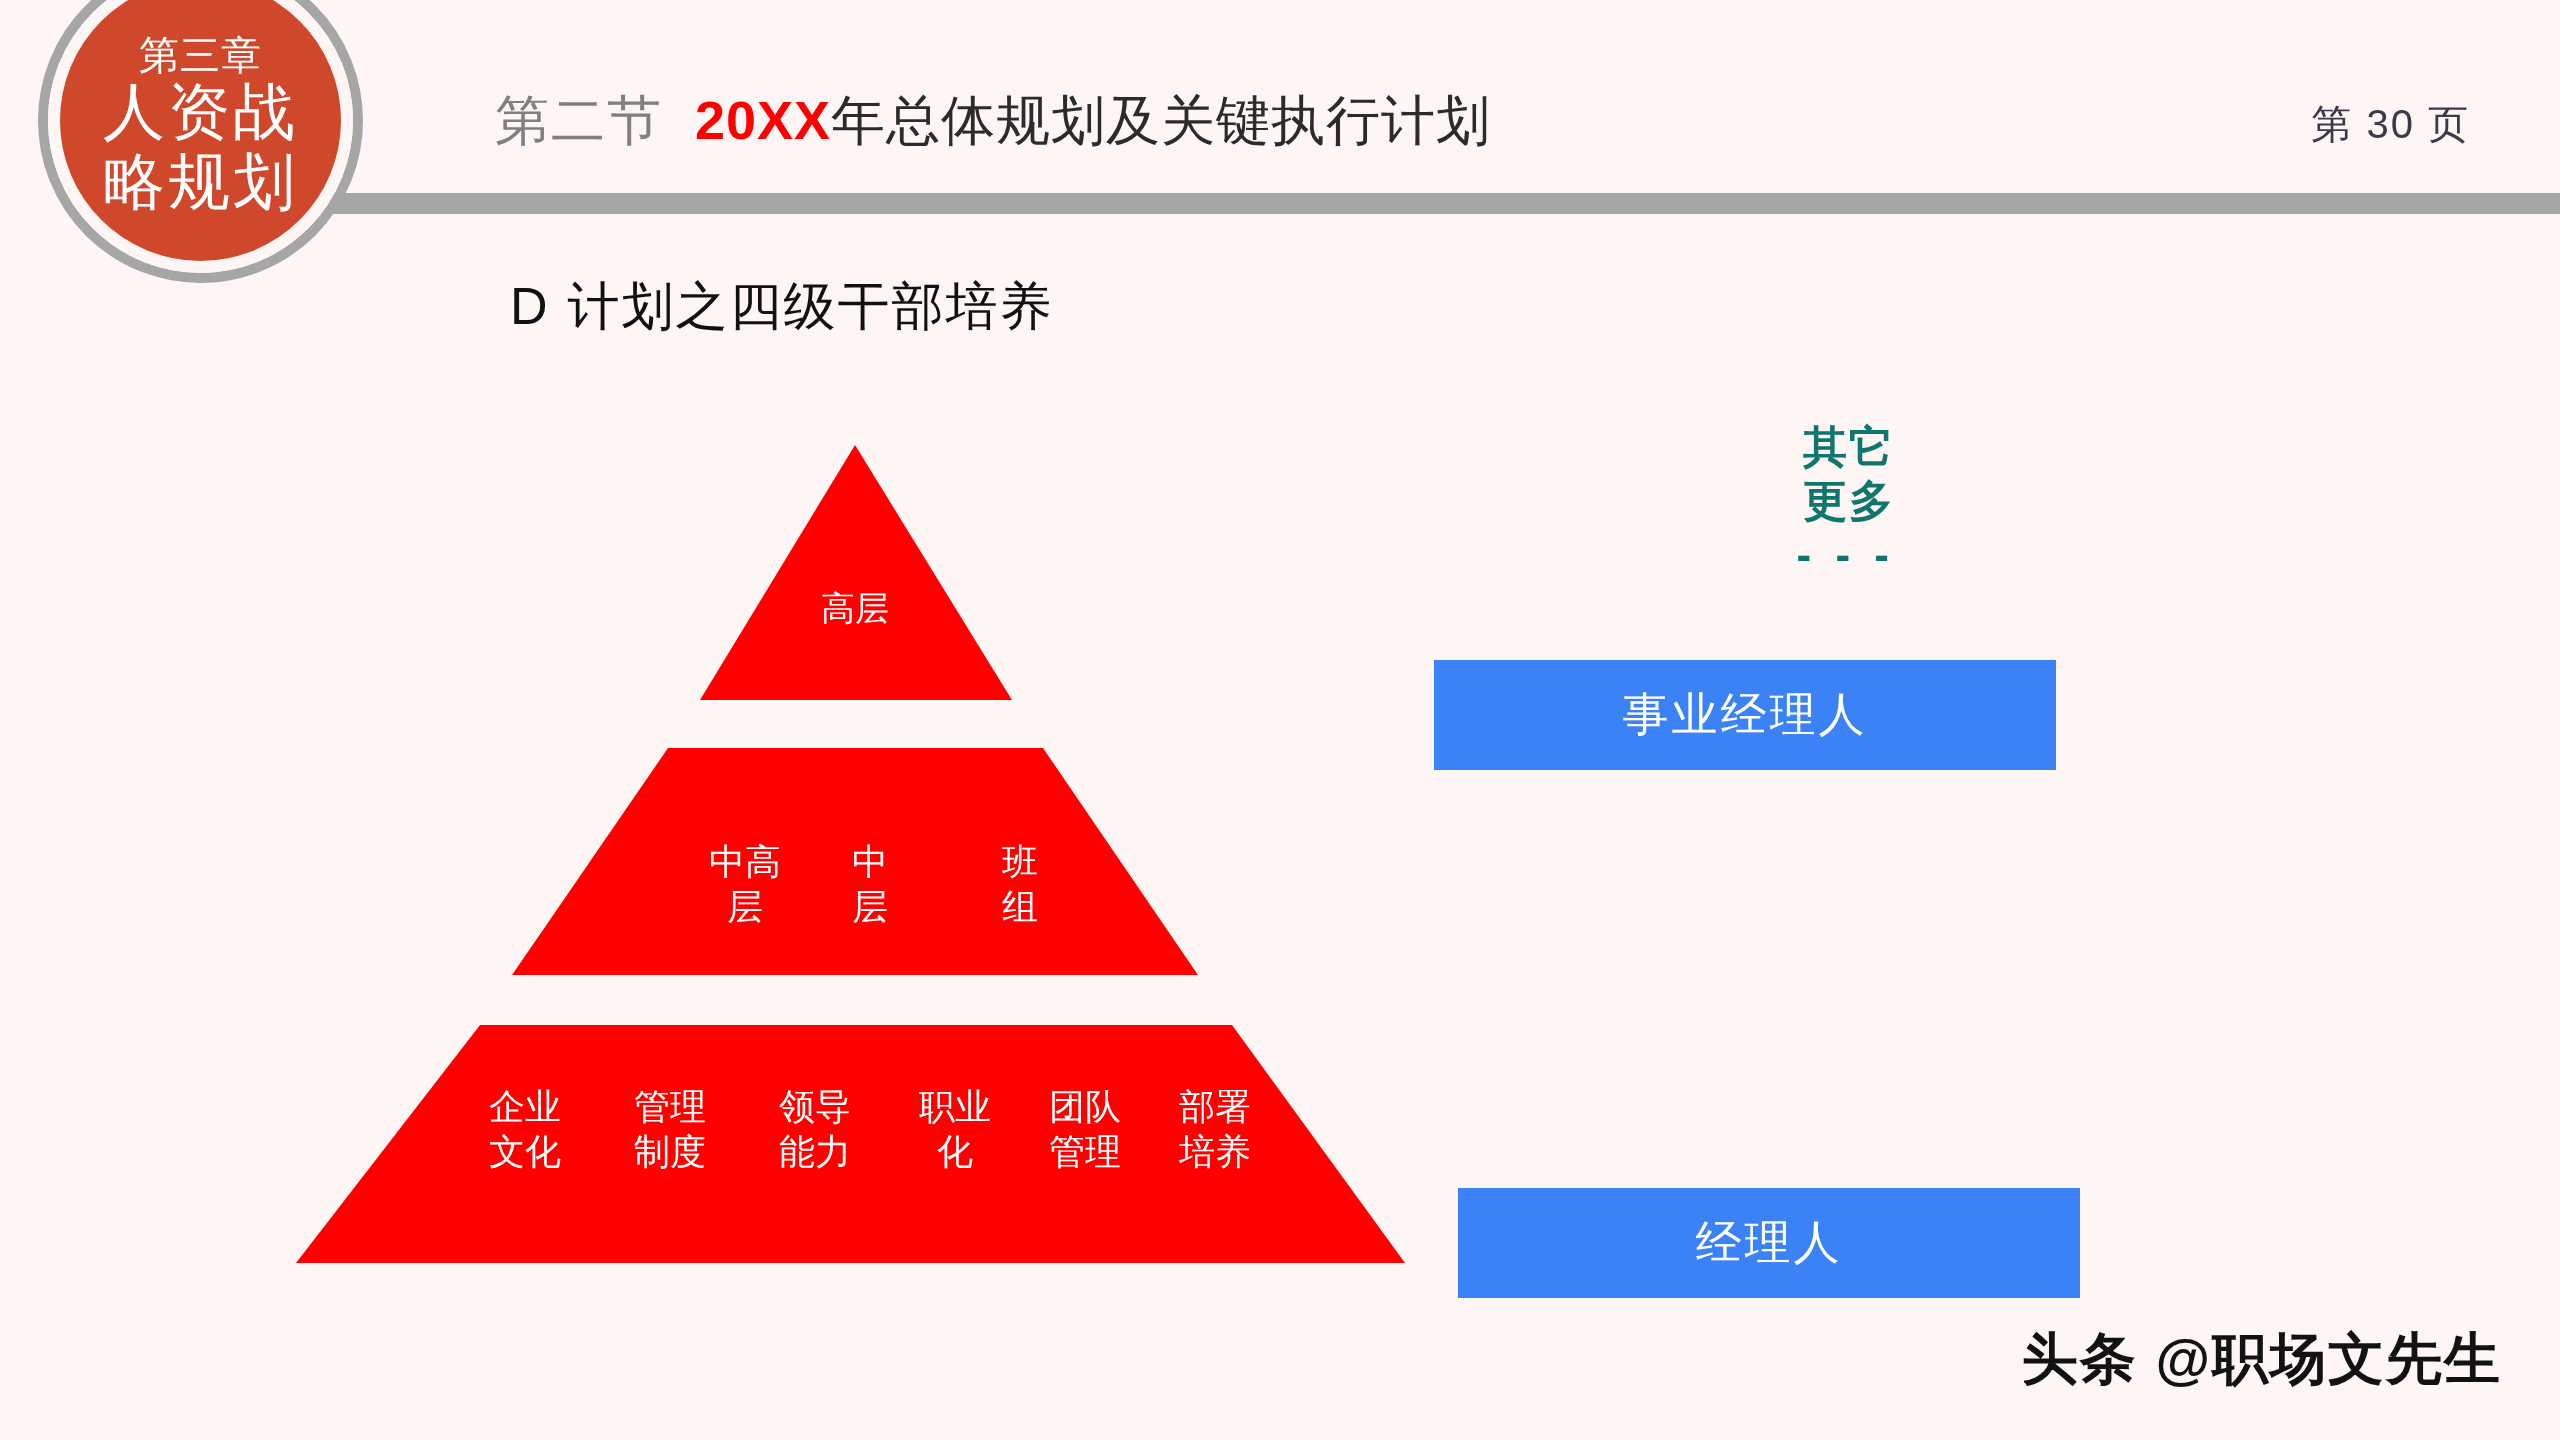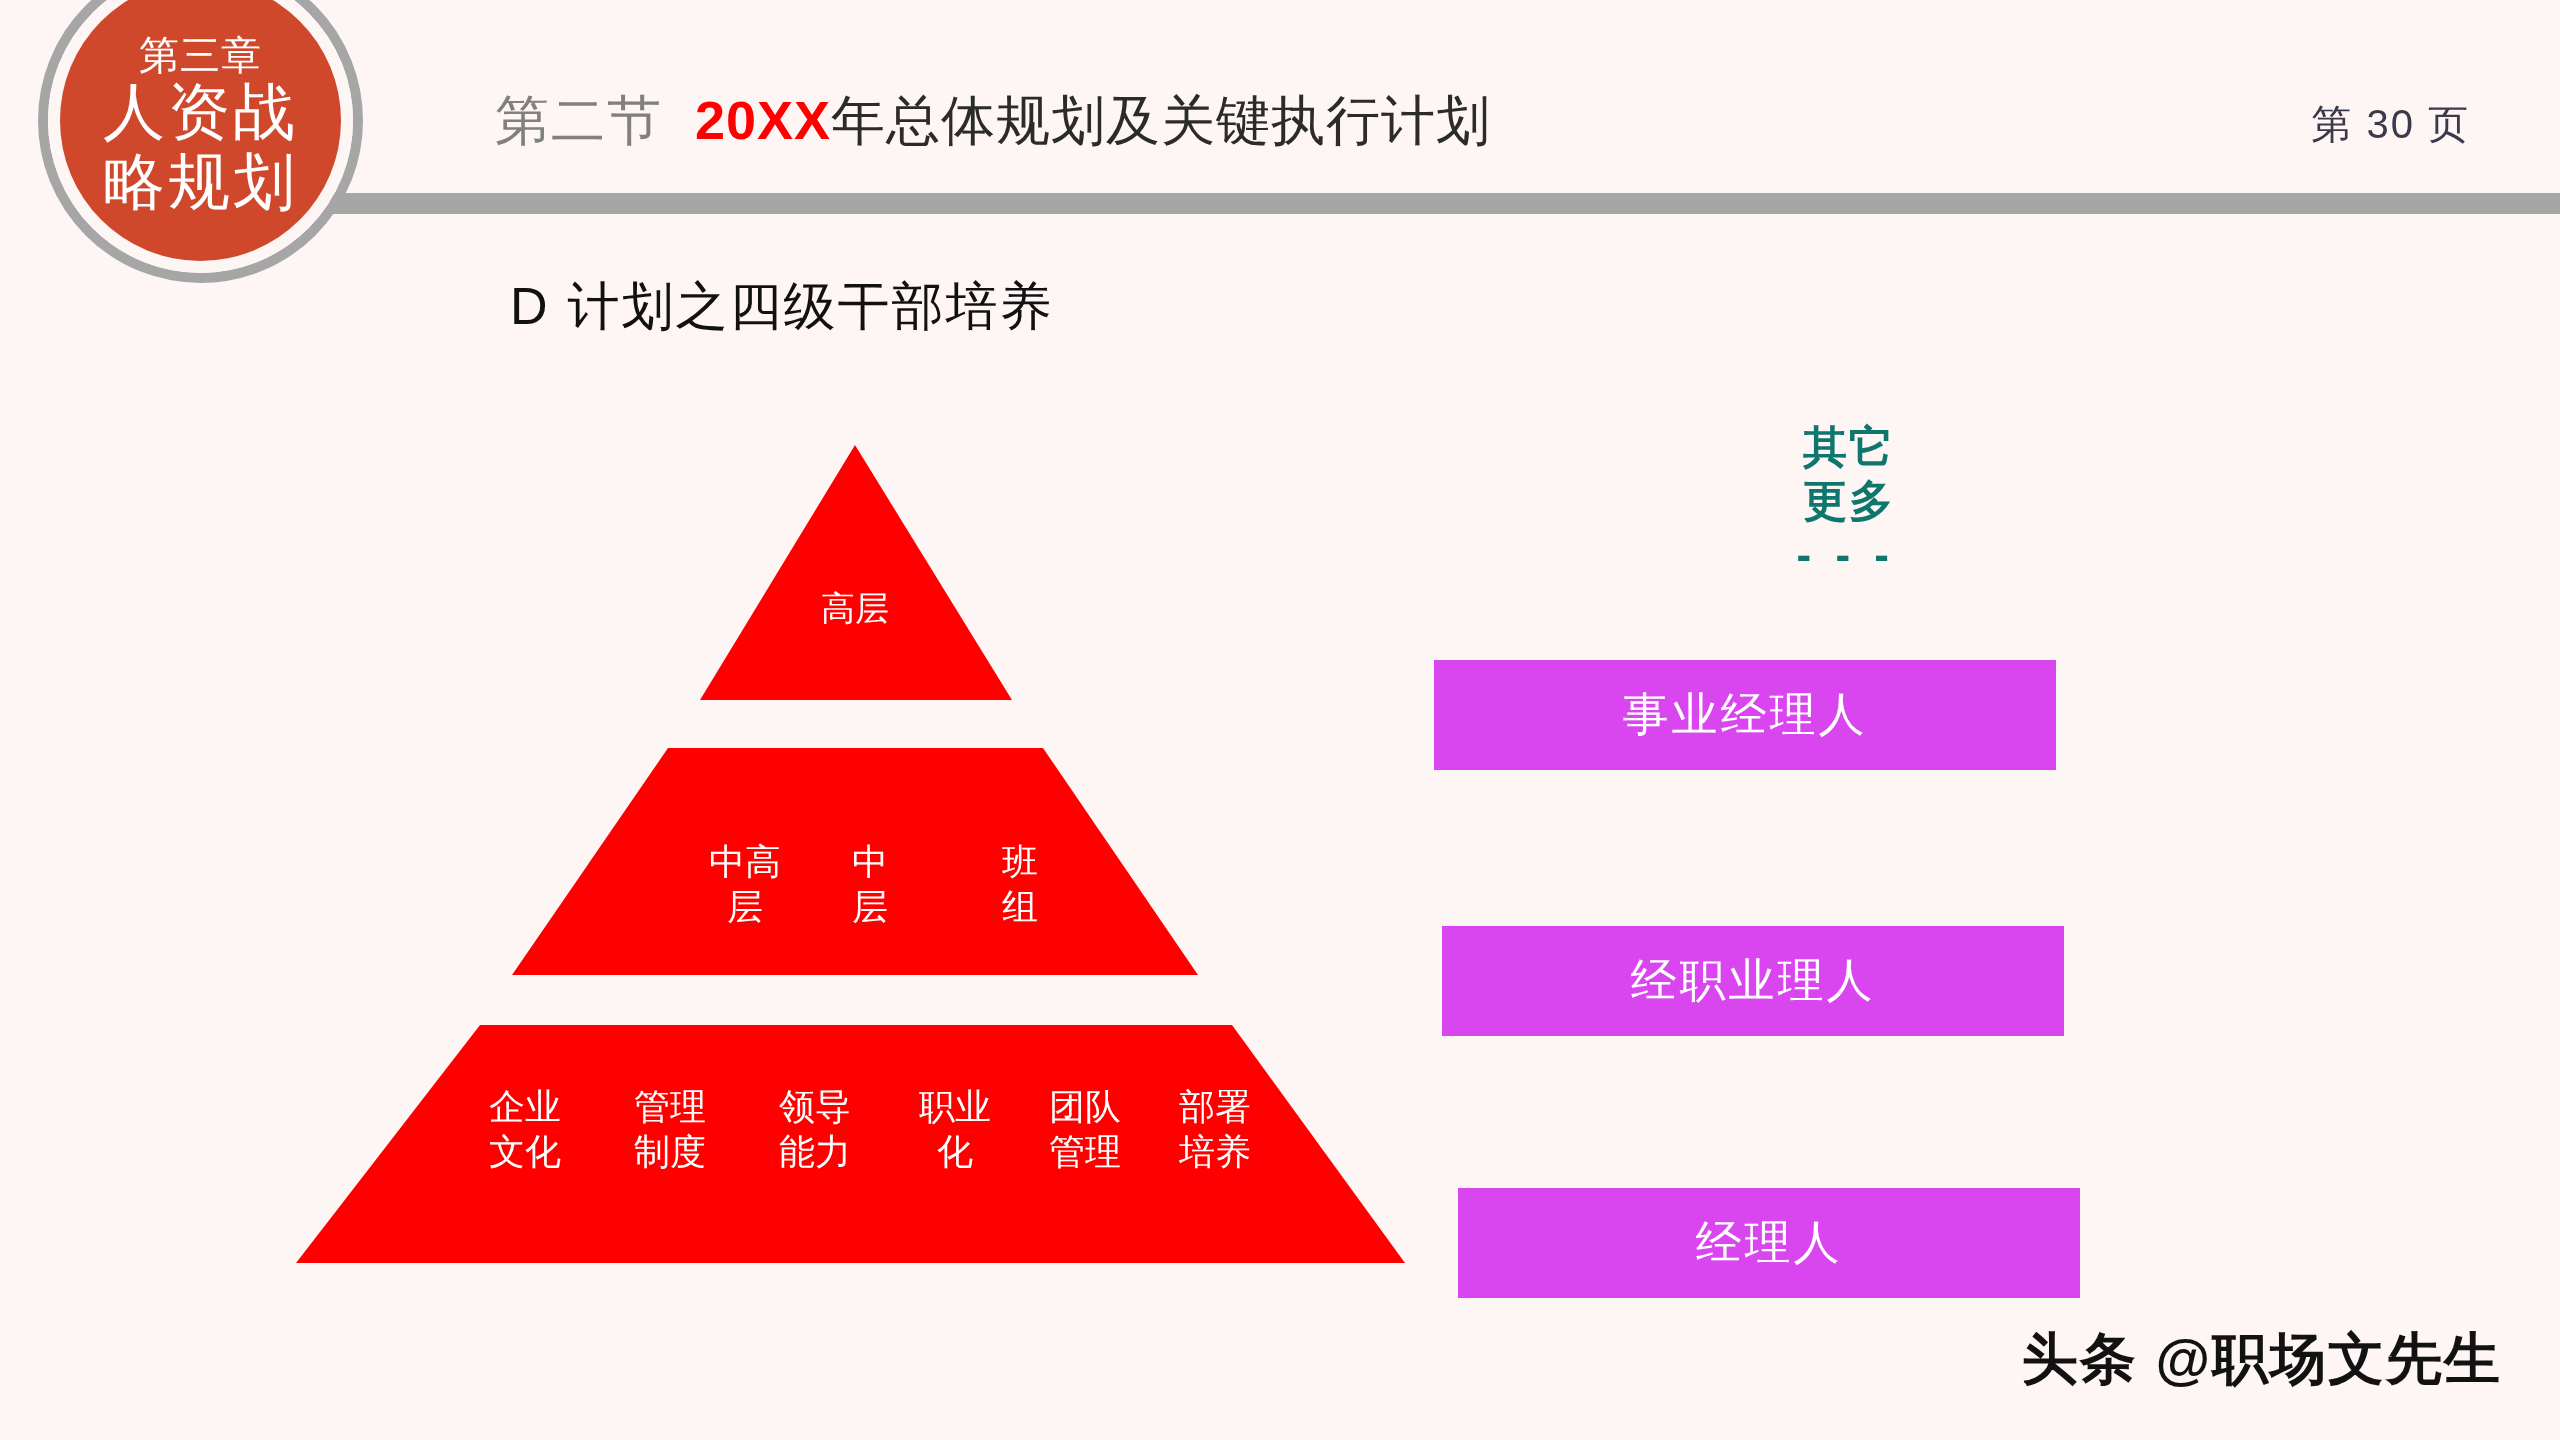--- a/index.html
+++ b/index.html
@@ -170,21 +170,21 @@
     letter-spacing: 2px;
   }
   .other-dashes {
     font-size: 44px;
     letter-spacing: 6px;
     line-height: 1.0;
     margin-top: 6px;
   }
   .red-bar {
     position: absolute;
-    background: #d946ef;
+    background: #3b82f6;
     display: flex;
     align-items: center;
     justify-content: center;
     color: #ffffff;
     font-size: 46px;
     letter-spacing: 3px;
     font-family: "Liberation Serif", "DejaVu Serif", serif;
   }
   .bar1 { left: 1434px; top: 660px;  width: 622px; height: 110px; }
   .bar2 { left: 1442px; top: 926px;  width: 622px; height: 110px; }
@@ -260,22 +260,19 @@
 
   <div class="other-block">
     <div>其它</div>
     <div>更多</div>
     <div class="other-dashes">- - -</div>
   </div>
 
   <div class="red-bar bar1">
     <span>事业经理人</span>
   </div>
-  <div class="red-bar bar2">
-    <span>经职业理人</span>
-  </div>
   <div class="red-bar bar3">
     <span>经理人</span>
   </div>
 
   <div class="watermark">头条 @职场文先生</div>
 
 </div>
 
 </body></html>

